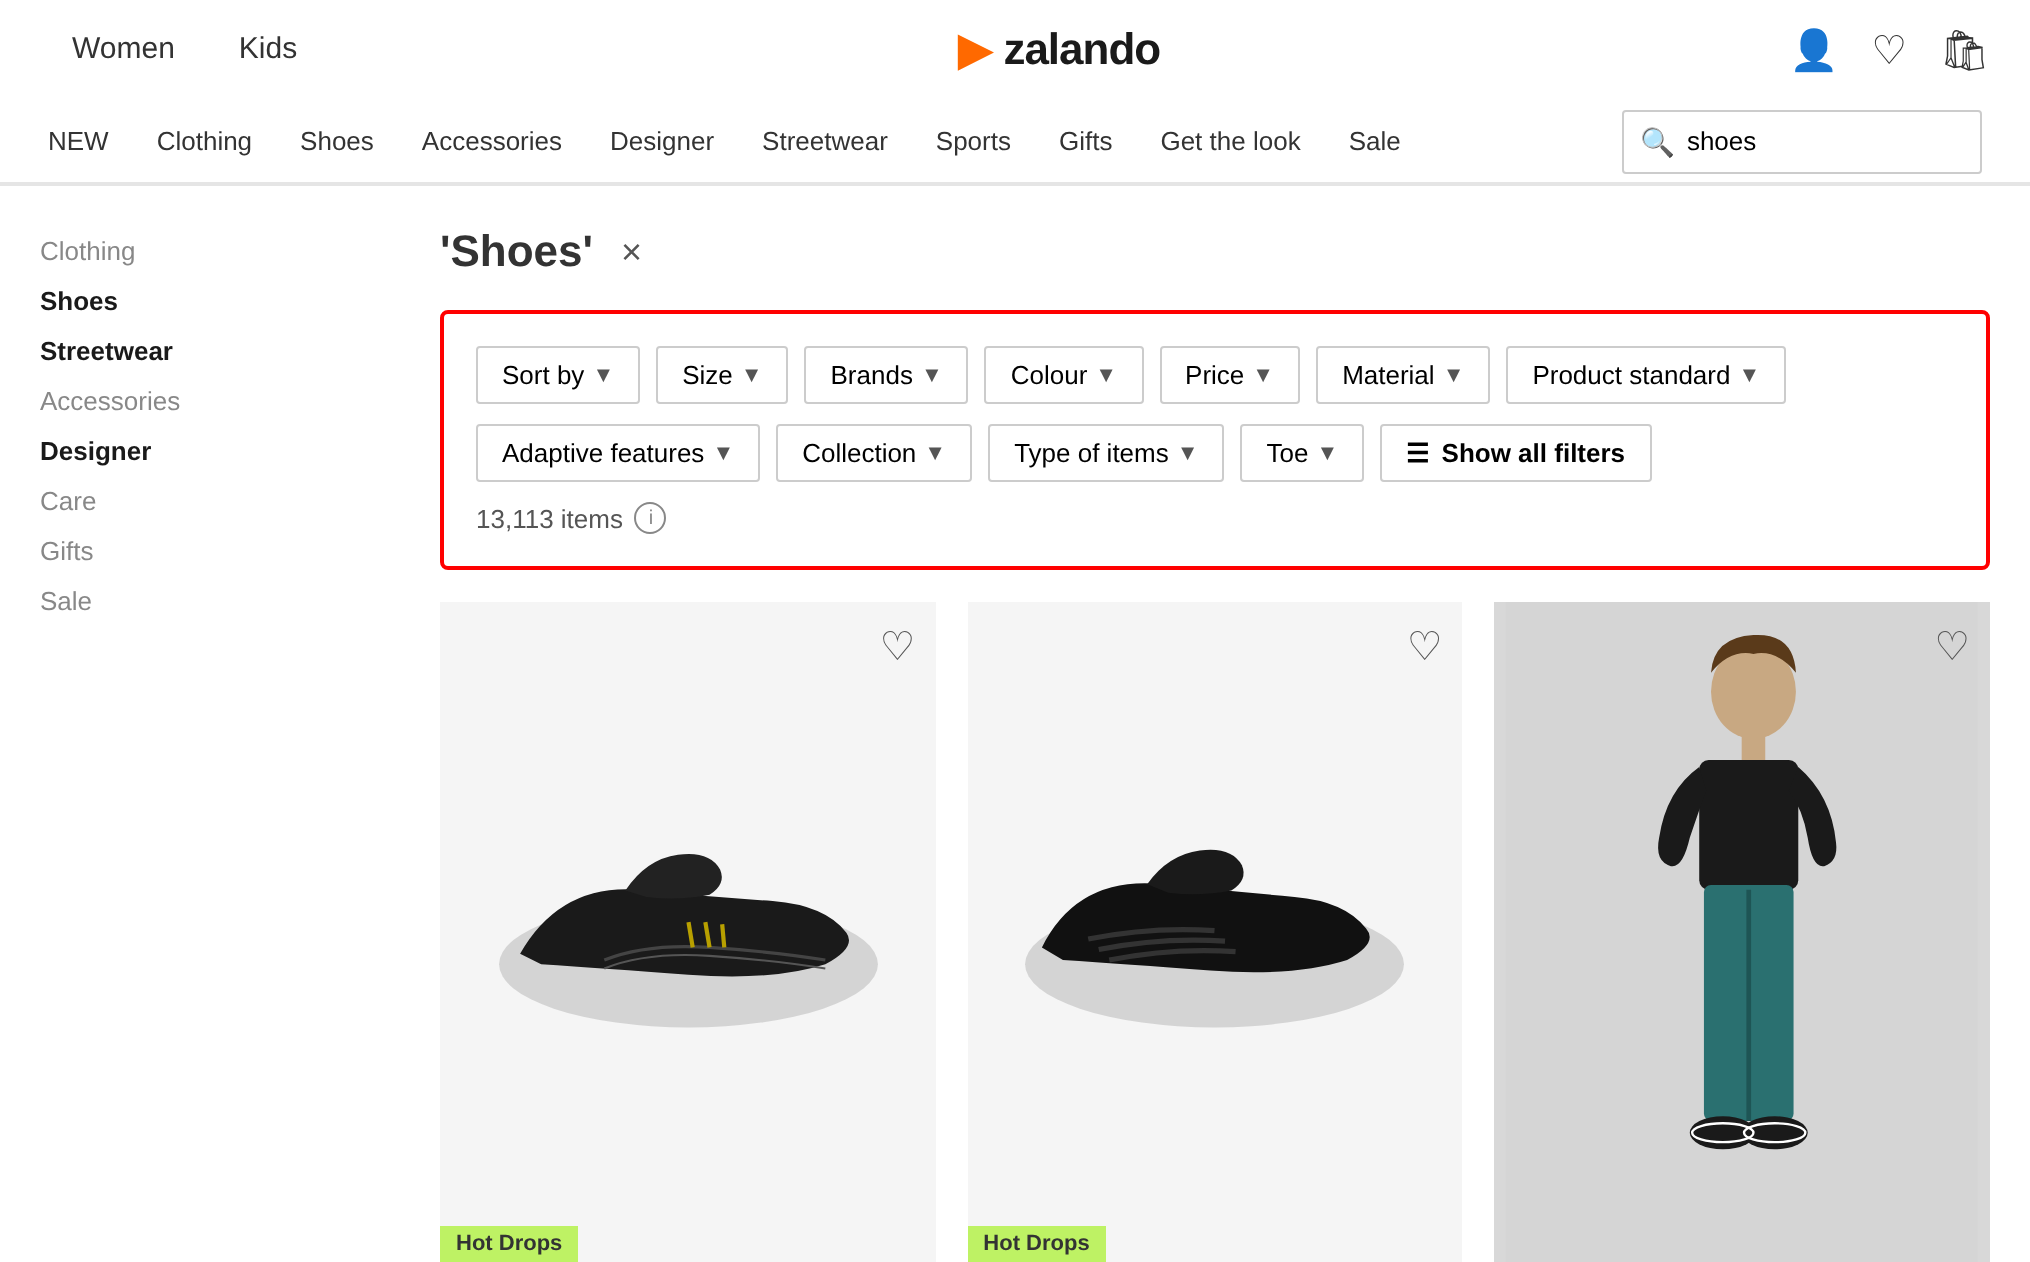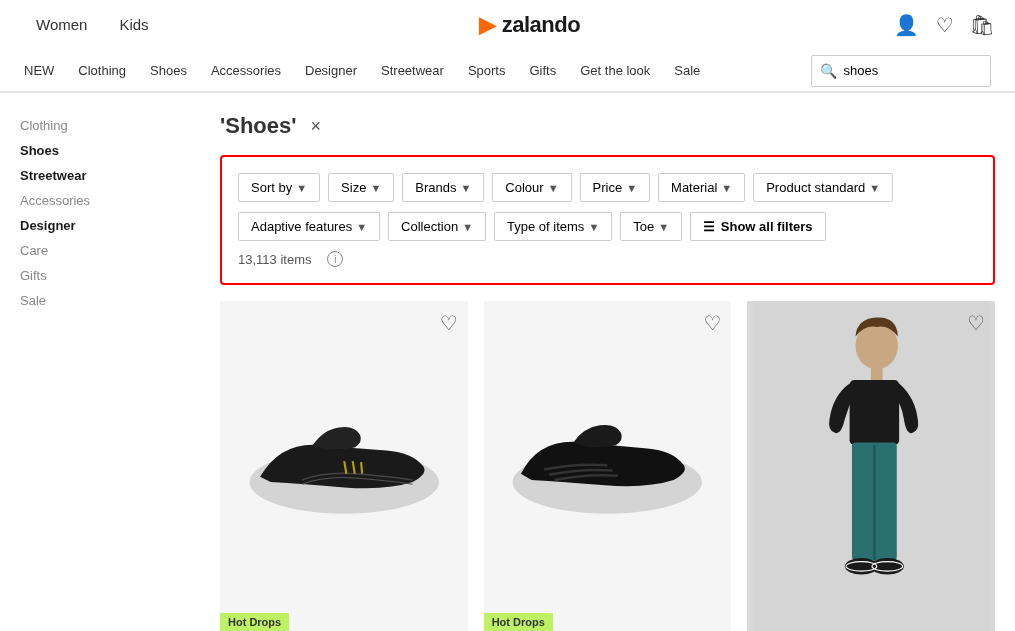--- a/index.html
+++ b/index.html
@@ -40,21 +40,21 @@
     .page-title { font-size: 22px; font-weight: bold; }
     .page-title-close { font-size: 18px; cursor: pointer; color: #555; margin-left: 4px; }
 
     
     .filter-box { border: 2px solid red; border-radius: 4px; padding: 16px; margin-bottom: 16px; }
     .filter-row { display: flex; flex-wrap: wrap; gap: 8px; margin-bottom: 10px; }
     .filter-btn { display: flex; align-items: center; gap: 4px; border: 1px solid #ccc; border-radius: 2px; padding: 6px 12px; font-size: 13px; cursor: pointer; background: #fff; white-space: nowrap; }
     .filter-btn .chevron { font-size: 11px; color: #555; }
     .show-all-btn { display: flex; align-items: center; gap: 6px; border: 1px solid #ccc; border-radius: 2px; padding: 6px 12px; font-size: 13px; cursor: pointer; background: #fff; font-weight: bold; }
     .filter-icon { font-size: 13px; }
-    .items-count { font-size: 13px; color: #555; display: flex; align-items: center; gap: 16px; }
+    .items-count { font-size: 13px; color: #555; display: flex; align-items: center; gap: 6px; }
     .info-icon { width: 16px; height: 16px; border: 1px solid #888; border-radius: 50%; display: inline-flex; align-items: center; justify-content: center; font-size: 10px; color: #888; cursor: pointer; }
 
     
     .product-grid { display: grid; grid-template-columns: repeat(3, 1fr); gap: 16px; }
     .product-card { cursor: pointer; }
     .product-image-wrap { position: relative; background: #f5f5f5; aspect-ratio: 3/4; display: flex; align-items: center; justify-content: center; overflow: hidden; }
     .heart-btn { position: absolute; top: 10px; right: 10px; cursor: pointer; font-size: 20px; color: #555; background: none; border: none; }
     .hot-drops-badge { position: absolute; bottom: 0; left: 0; background: #bef264; padding: 3px 8px; font-size: 11px; font-weight: bold; }
   </style>
 </head>

